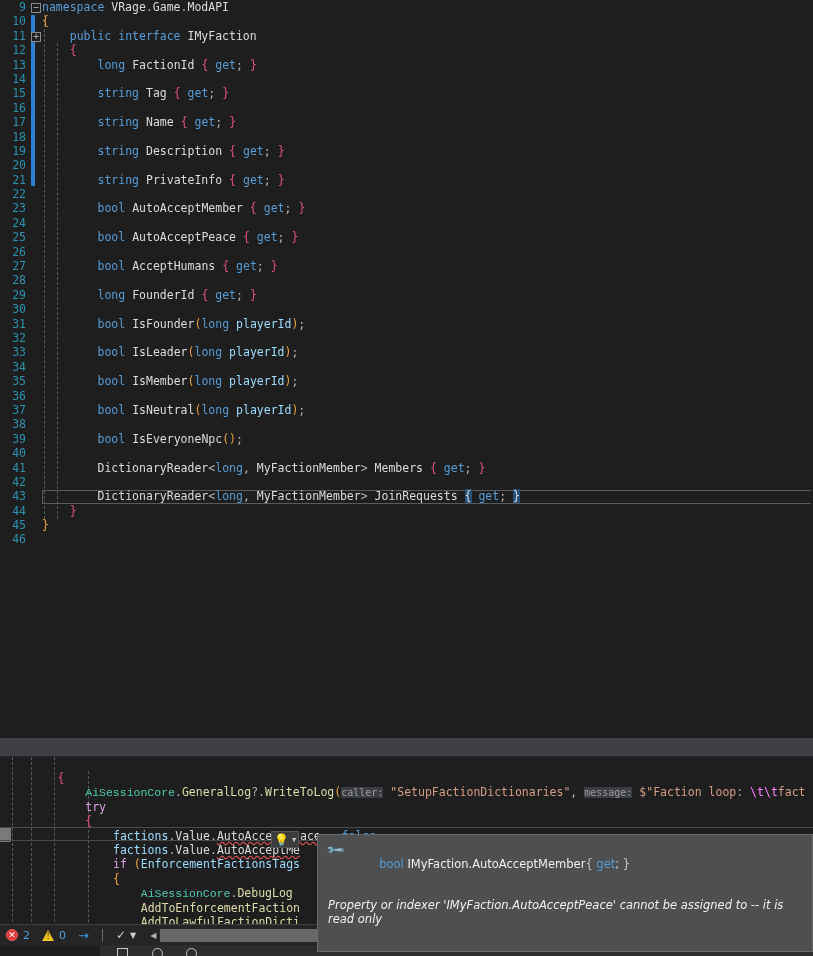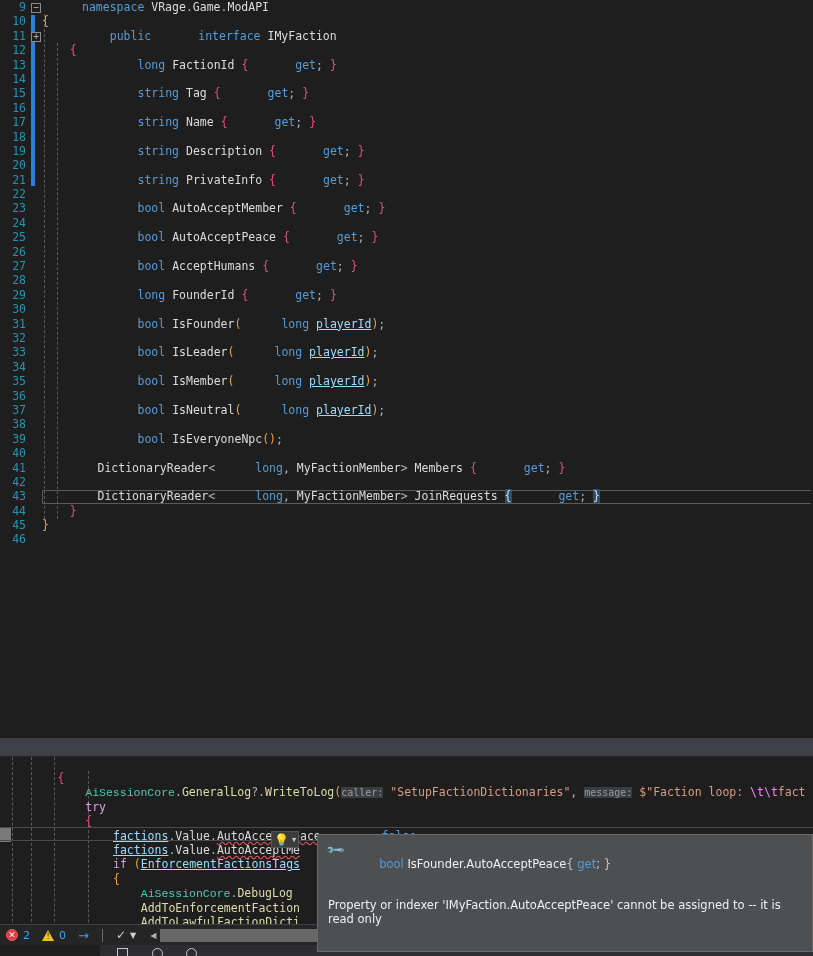--- a/index.html
+++ b/index.html
@@ -122,31 +122,31 @@
   
   .iguide {
     position: absolute;
     top: 0;
     bottom: 0;
     width: 0;
     border-left: 1px dashed #5a5a5a;
   }
 
   
-  .t-key   { color: #569cd6; padding-left: 40px; }   
+  .t-key   { color: #569cd6; }   
   .t-kctl  { color: #d8a0df; }   
   .t-plain { color: #dcdcdc; }
   .t-brace-orange { color: #e8a33d; }
   .t-brace-pink   { color: #e05080; }
   .t-op    { color: #b4b4b4; }
   .t-str   { color: #d69d85; }
   .t-esc   { color: #ff80ff; }
   .t-method{ color: #dcdcaa; }
   .t-class2{ color: #4ec9b0; font-family: Liberation Mono, monospace; }
-  .t-param { color: #9cdcfe; text-decoration: underline; }
+  .t-param { color: #9cdcfe; }
   .t-brace-match { background: #264f78; color: #dcdcdc; }
   .t-named-arg {
     background: #3a3d41;
     color: #9b9b9b;
     font-size: 10px;
   }
 
   
   .squiggle {
     text-decoration: underline wavy #e05252;
@@ -208,21 +208,21 @@
     margin-bottom: 13px;
   }
   #tooltip .wrench {
     margin-right: 7px;
     font-size: 12px;
     color: #c8c8c8;
     transform: rotate(-45deg);
     display: inline-block;
   }
   #tooltip .sig-text { white-space: pre; }
-  #tooltip .tline { margin-bottom: 12px; }
+  #tooltip .tline { margin-bottom: 12px; font-style: italic; }
   .sig-kw   { color: #569cd6; }
   .sig-name { color: #f0f0f0; }
   .sig-punc { color: #c8c8c8; }
   .sig-get  { color: #569cd6; }
 
   
   #peek-i {
     position: absolute;
     right: 1px;
     top: 884px;
@@ -414,21 +414,21 @@
 
   <div id="lightbulb">
     <span class="bulb">💡</span>
     <span class="arrow">▼</span>
   </div>
 
   <div id="tooltip">
     <div class="sig">
       <span class="wrench">🔧</span>
       <span class="sig-text">
-        <span class="sig-kw">bool</span><span>&nbsp;</span><span class="sig-name">IsFounder.AutoAcceptPeace</span><span class="sig-punc">{</span><span>&nbsp;</span><span class="sig-get">get</span><span class="sig-punc">;</span><span>&nbsp;</span><span class="sig-punc">}</span>
+        <span class="sig-kw">bool</span><span>&nbsp;</span><span class="sig-name">IMyFaction.AutoAcceptMember</span><span class="sig-punc">{</span><span>&nbsp;</span><span class="sig-get">get</span><span class="sig-punc">;</span><span>&nbsp;</span><span class="sig-punc">}</span>
       </span>
     </div>
     <div class="tline">Property or indexer 'IMyFaction.AutoAcceptPeace' cannot be assigned to -- it is read only</div>
 
   </div>
 
   <div id="peek-i">i</div>
 
 </div>
 

